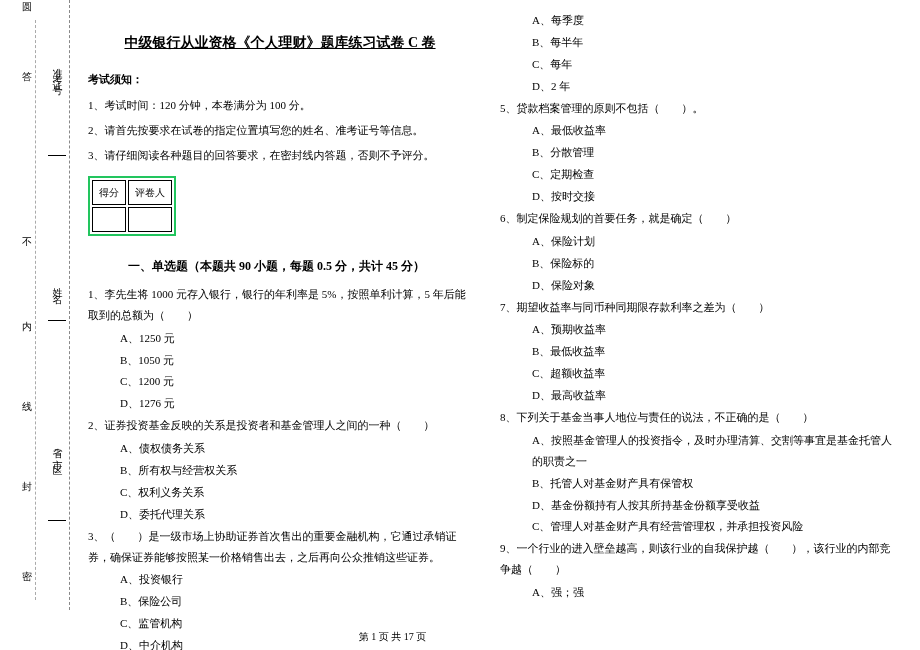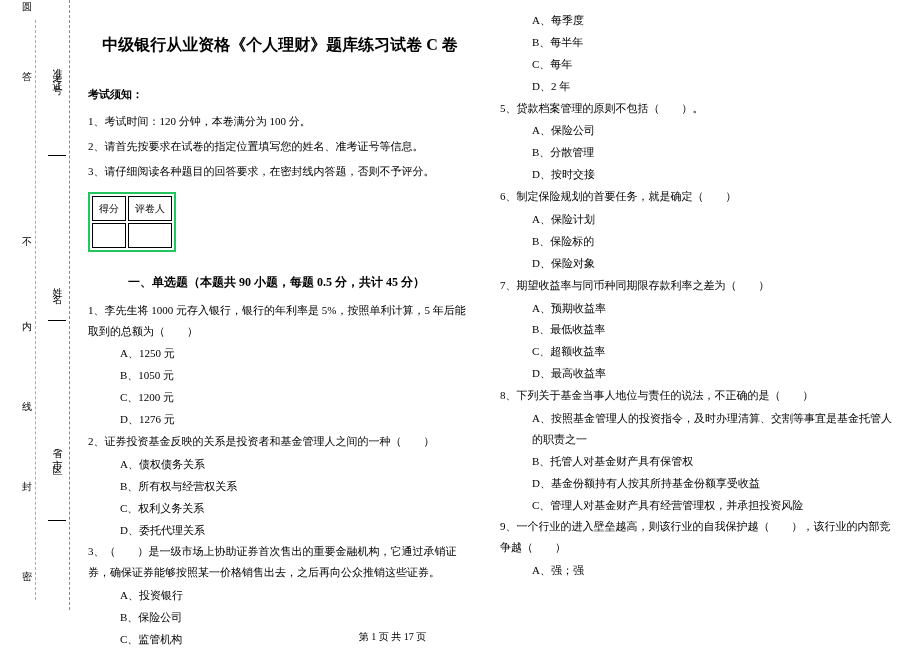--- a/index.html
+++ b/index.html
@@ -60,23 +60,24 @@
     }
     .col {
       width: 410px;
       padding: 0 8px;
       line-height: 1.9;
     }
     .col-left { width: 400px; }
     .col-right { width: 420px; padding-left: 20px; }
     .title {
       text-align: center;
-      font-size: 16px;
+      font-size: 14px;
       font-weight: bold;
-      margin: 20px 0 24px 0;
+      margin: 20px 0 12px 0;
+      text-decoration: underline;
     }
     .notice-head {
       font-weight: bold;
       margin-bottom: 6px;
     }
     .notice-line {
       margin-bottom: 4px;
     }
     .score-box {
       display: inline-block;
@@ -166,22 +167,23 @@
     
   </div>
 
   <div class="col col-right">
     <div class="opt">A、每季度</div>
     <div class="opt">B、每半年</div>
     <div class="opt">C、每年</div>
     <div class="opt">D、2 年</div>
 
     <div class="q">5、贷款档案管理的原则不包括（　　）。</div>
-    <div class="opt">A、保险公司</div>
+    <div class="opt">A、最低收益率</div>
     <div class="opt">B、分散管理</div>
+    <div class="opt">C、定期检查</div>
     <div class="opt">D、按时交接</div>
 
     <div class="q">6、制定保险规划的首要任务，就是确定（　　）</div>
     <div class="opt">A、保险计划</div>
     <div class="opt">B、保险标的</div>
     <div class="opt">D、保险对象</div>
 
     <div class="q">7、期望收益率与同币种同期限存款利率之差为（　　）</div>
     <div class="opt">A、预期收益率</div>
     <div class="opt">B、最低收益率</div>

